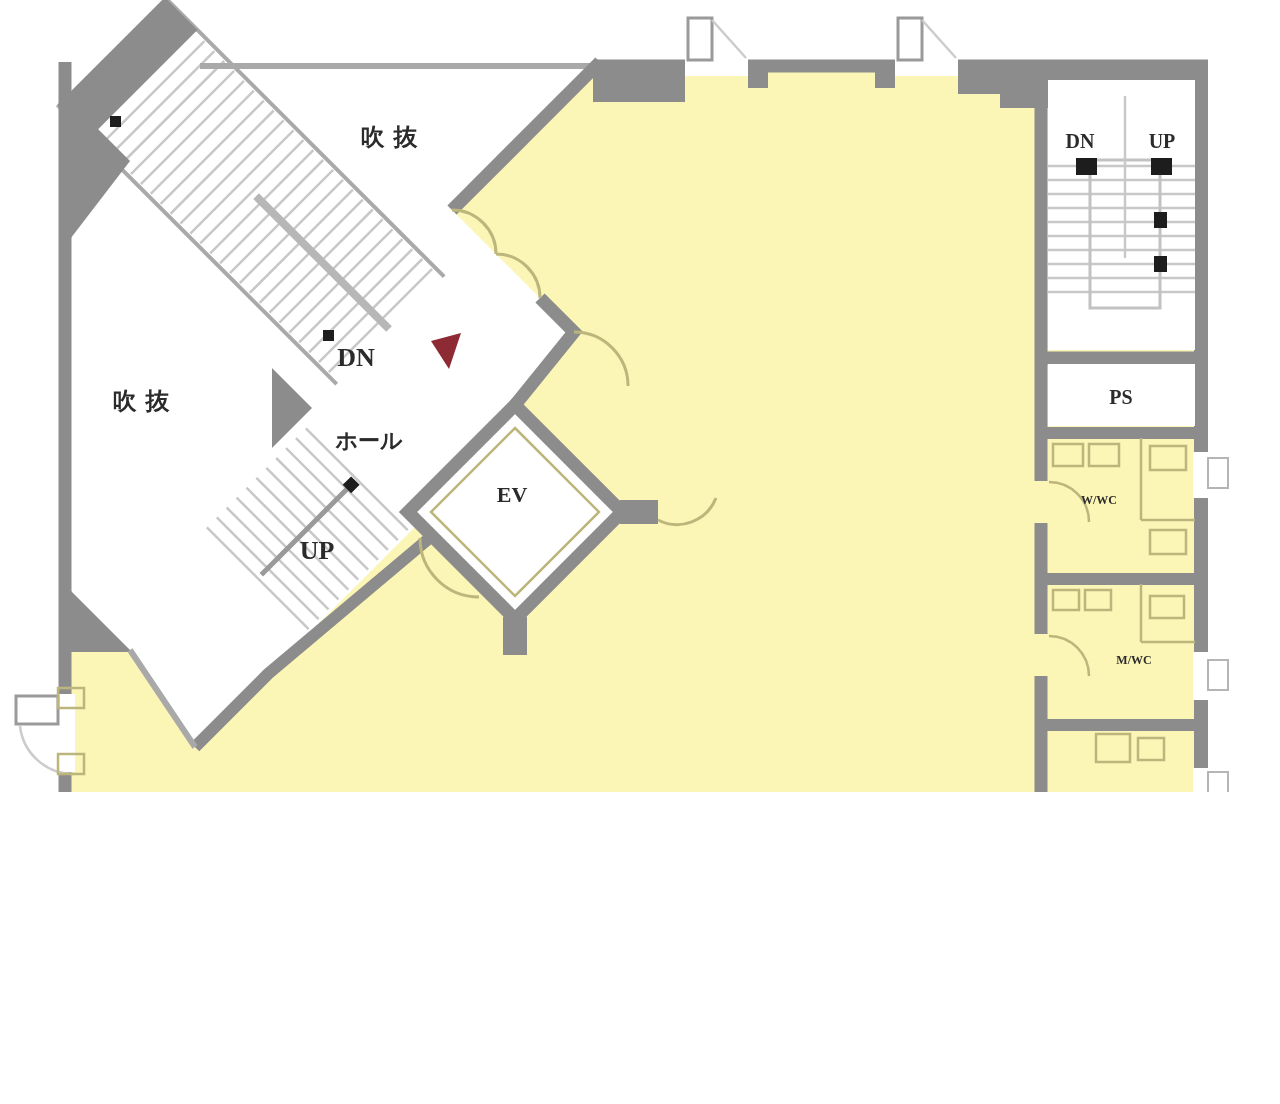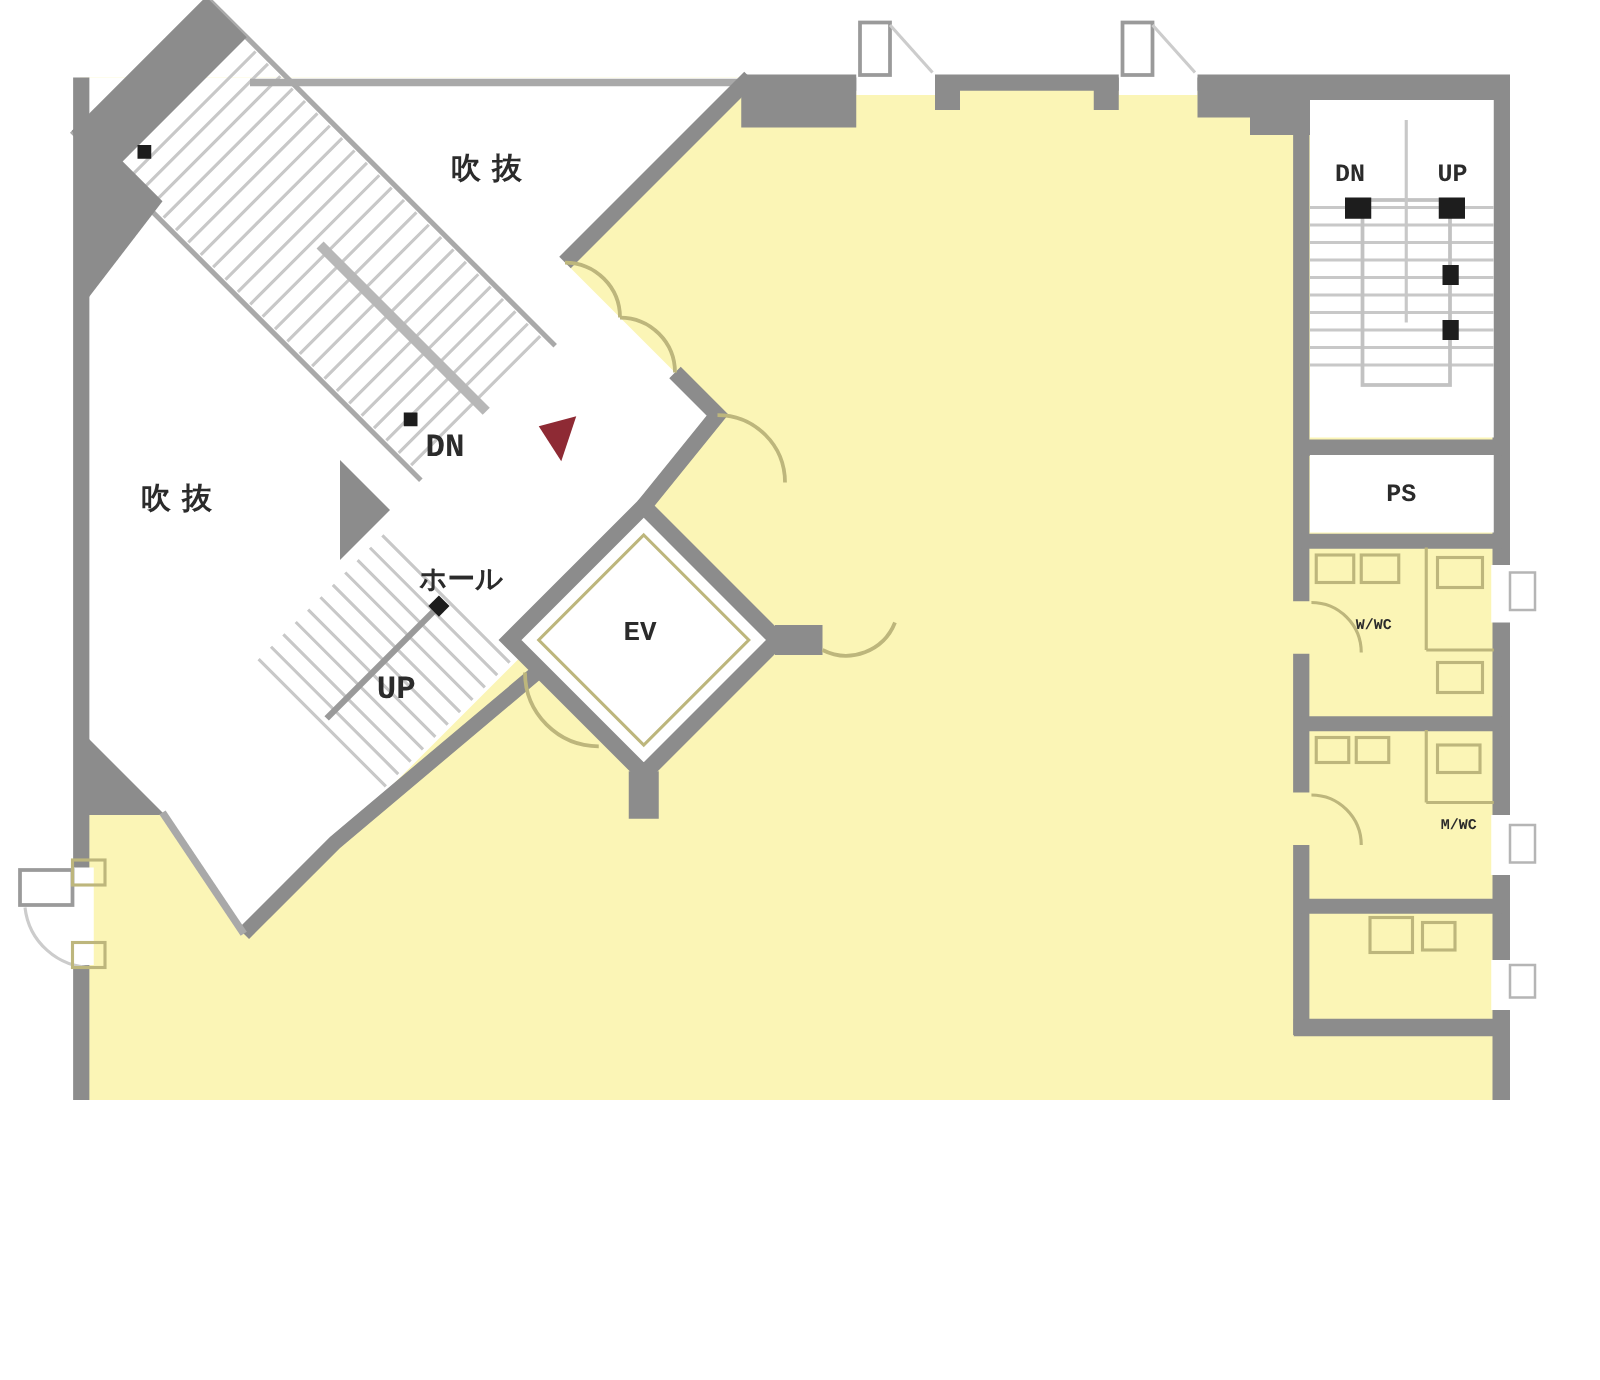--- a/index.html
+++ b/index.html
@@ -1,17 +1,17 @@
 <!DOCTYPE html>
 <html style="--c-floor: #FBF5B6; --c-wall: #8C8C8C; --c-wall_light: #A9A9A9; --c-tread: #C8C8C8; --c-fixture: #BDB67C; --c-marker_red: #8E2A34; --c-text: #2B2B2B;"><head>
 <meta charset="utf-8">
 <style>
   html,body{margin:0;padding:0;background:#ffffff;}
-  #stage{position:relative;width:1280px;height:880px;background:#fff;overflow:hidden;
-         font-family:Liberation Mono, monospace;}
+  #stage{position:relative;width:1280px;height:792px;background:#fff;overflow:hidden;
+         font-family:Liberation Serif, serif;}
   #planSvg{position:absolute;left:0;top:0;}
   .floor{fill:var(--c-floor);}
   .white{fill:#ffffff;}
   .wallfill{fill:var(--c-wall);}
   .w13{stroke:var(--c-wall);stroke-width:13;fill:none;}
   .w14{stroke:var(--c-wall);stroke-width:14;fill:none;}
   .w12{stroke:var(--c-wall);stroke-width:12;fill:none;}
   .w6l{stroke:var(--c-wall_light);stroke-width:6;fill:none;}
   .thinedge{stroke:var(--c-wall_light);stroke-width:4;fill:none;}
   .tread{stroke:var(--c-tread);stroke-width:2.5;fill:none;}
@@ -177,21 +177,21 @@
   <path d="M150,1053v18 m62,-18v18 m62,-18v18 m62,-18v18 m62,-18v18 m62,-18v18 m62,-18v18 m62,-18v18 m62,-18v18 m62,-18v18 m62,-18v18 m62,-18v18 m62,-18v18 m62,-18v18" stroke="#b9b9b9" stroke-width="2" fill="none"></path>
 
   <polygon points="431,341 461,333 449,369" fill="var(--c-marker_red)"></polygon>
   <rect class="blacksq" x="323" y="330" width="11" height="11"></rect>
   <rect class="blacksq" x="110" y="116" width="11" height="11"></rect>
 </svg>
 
 <div class="lbl kanji" style="left:389px;top:137px;">吹抜</div>
 <div class="lbl kanji" style="left:141px;top:401px;">吹抜</div>
 <div class="lbl big" style="left:356px;top:358px;">DN</div>
-<div class="lbl mid" style="left:369px;top:441px;margin-top:24px;">ホール</div>
+<div class="lbl mid" style="left:369px;top:441px;">ホール</div>
 <div class="lbl big" style="left:317px;top:551px;">UP</div>
-<div class="lbl mid" style="left:512px;top:507px;">EV</div>
+<div class="lbl mid" style="left:512px;top:495px;">EV</div>
 <div class="lbl small" style="left:1080px;top:141px;">DN</div>
 <div class="lbl small" style="left:1162px;top:141px;">UP</div>
 <div class="lbl small" style="left:1121px;top:397px;text-align:right;">PS</div>
 <div class="lbl tiny" style="left:1099px;top:500px;">W/WC</div>
-<div class="lbl tiny" style="left:1167px;top:660px;">M/WC</div>
+<div class="lbl tiny" style="left:1134px;top:660px;">M/WC</div>
 </div>
 
 </body></html>

